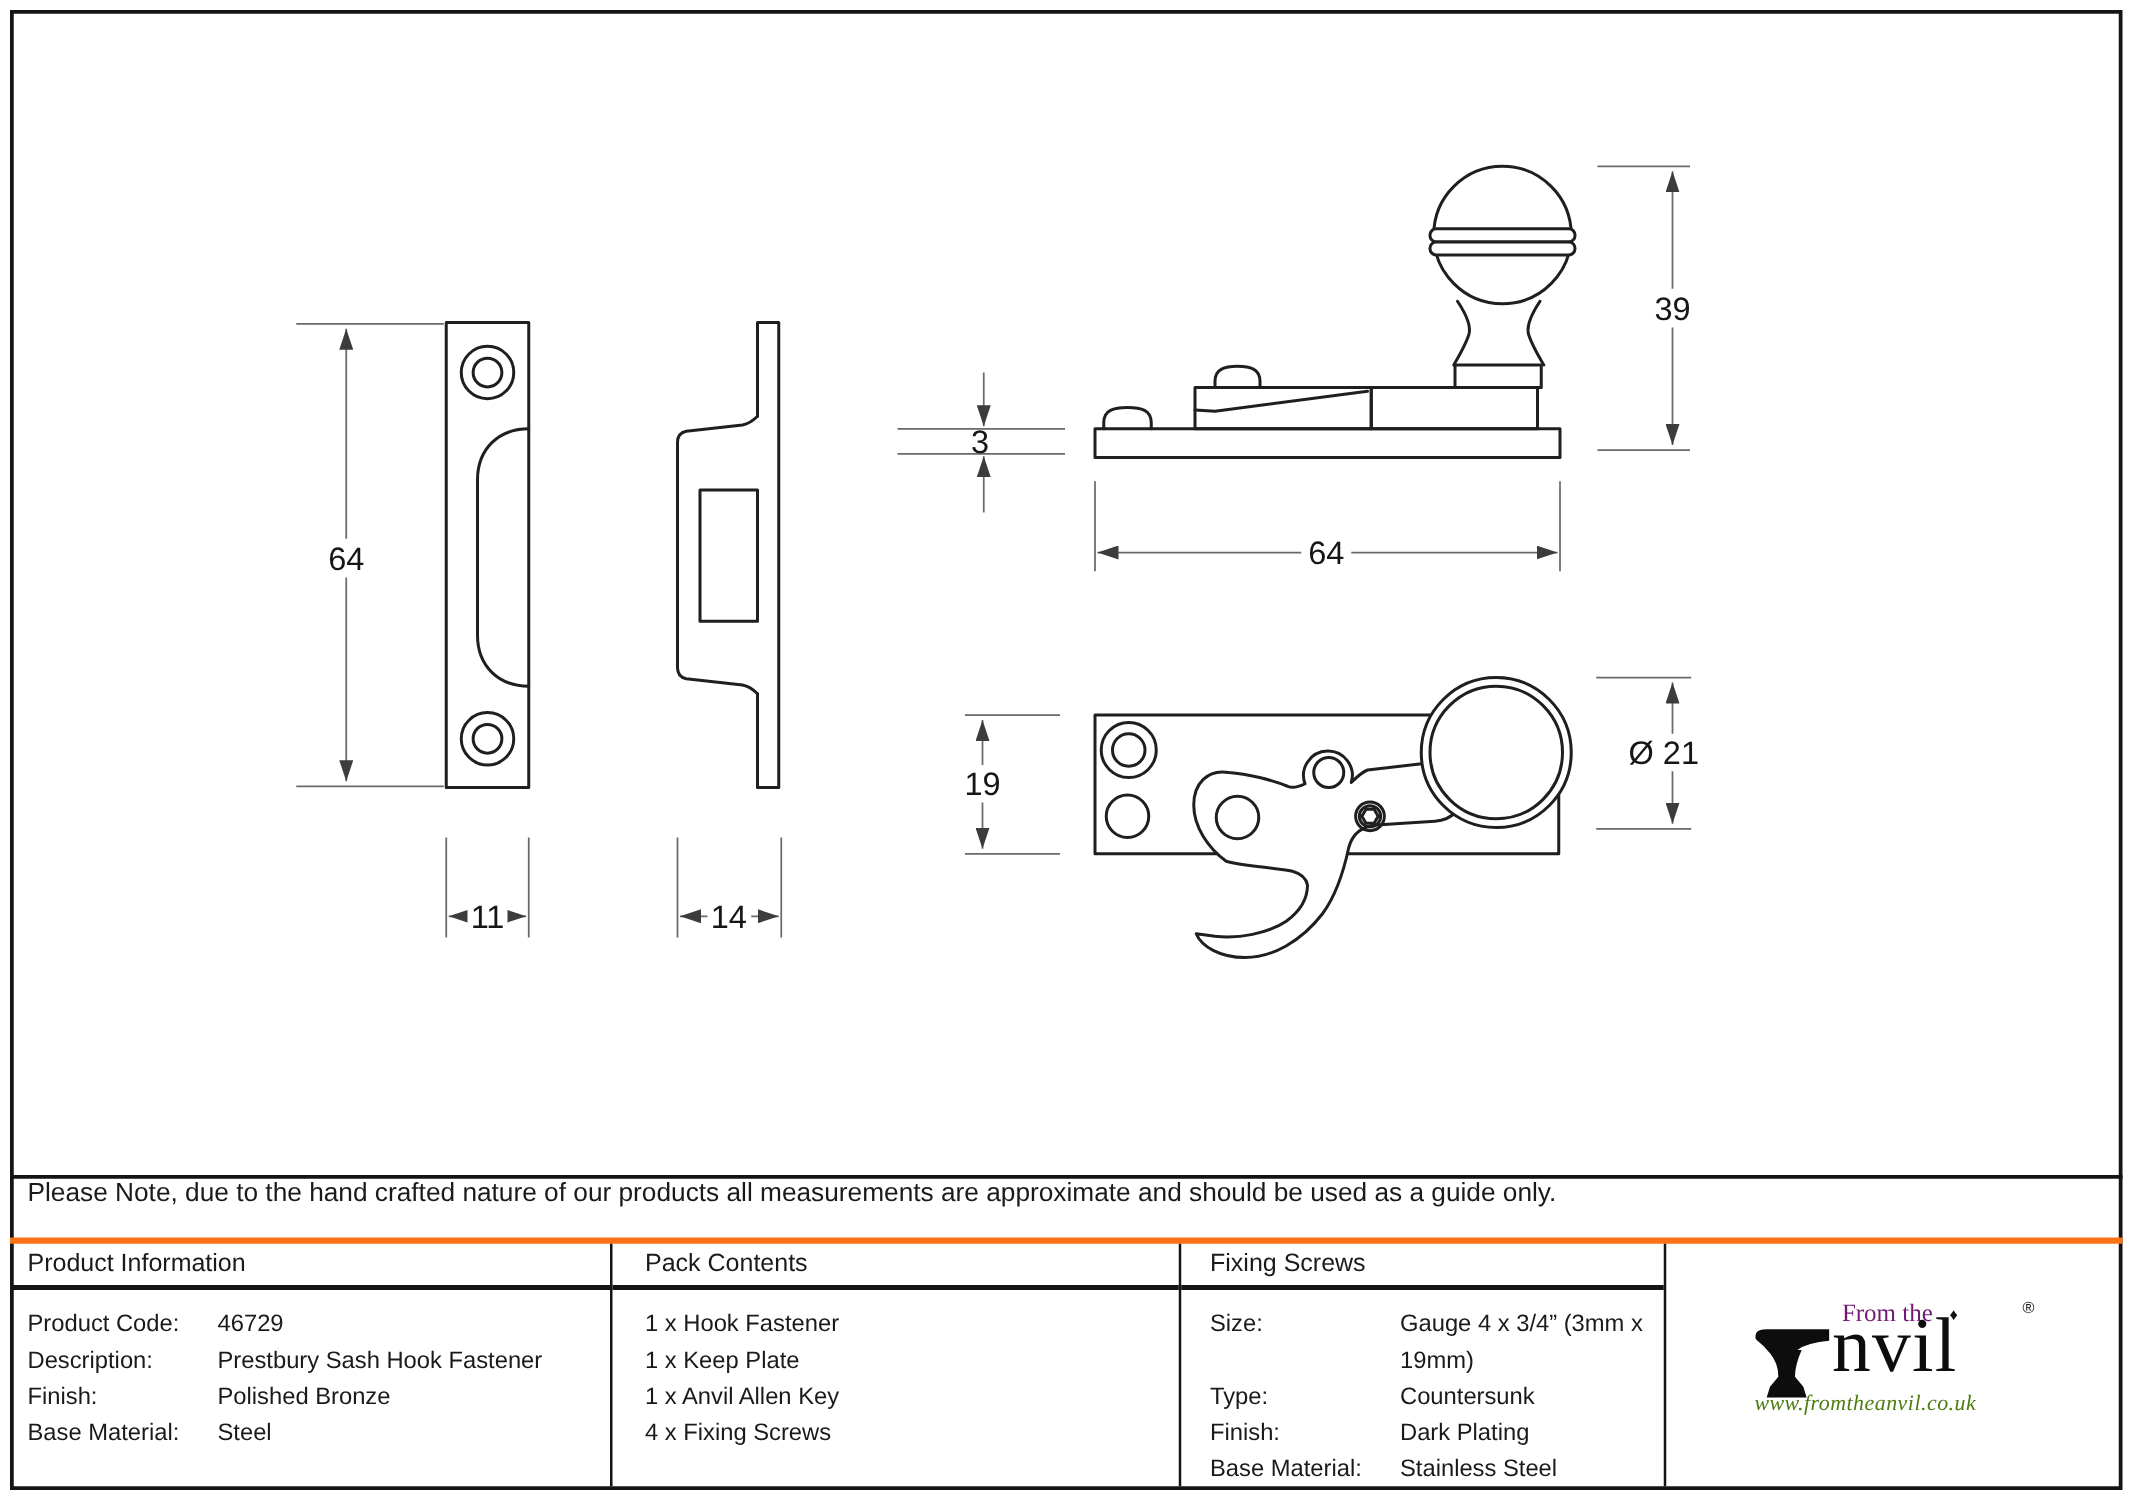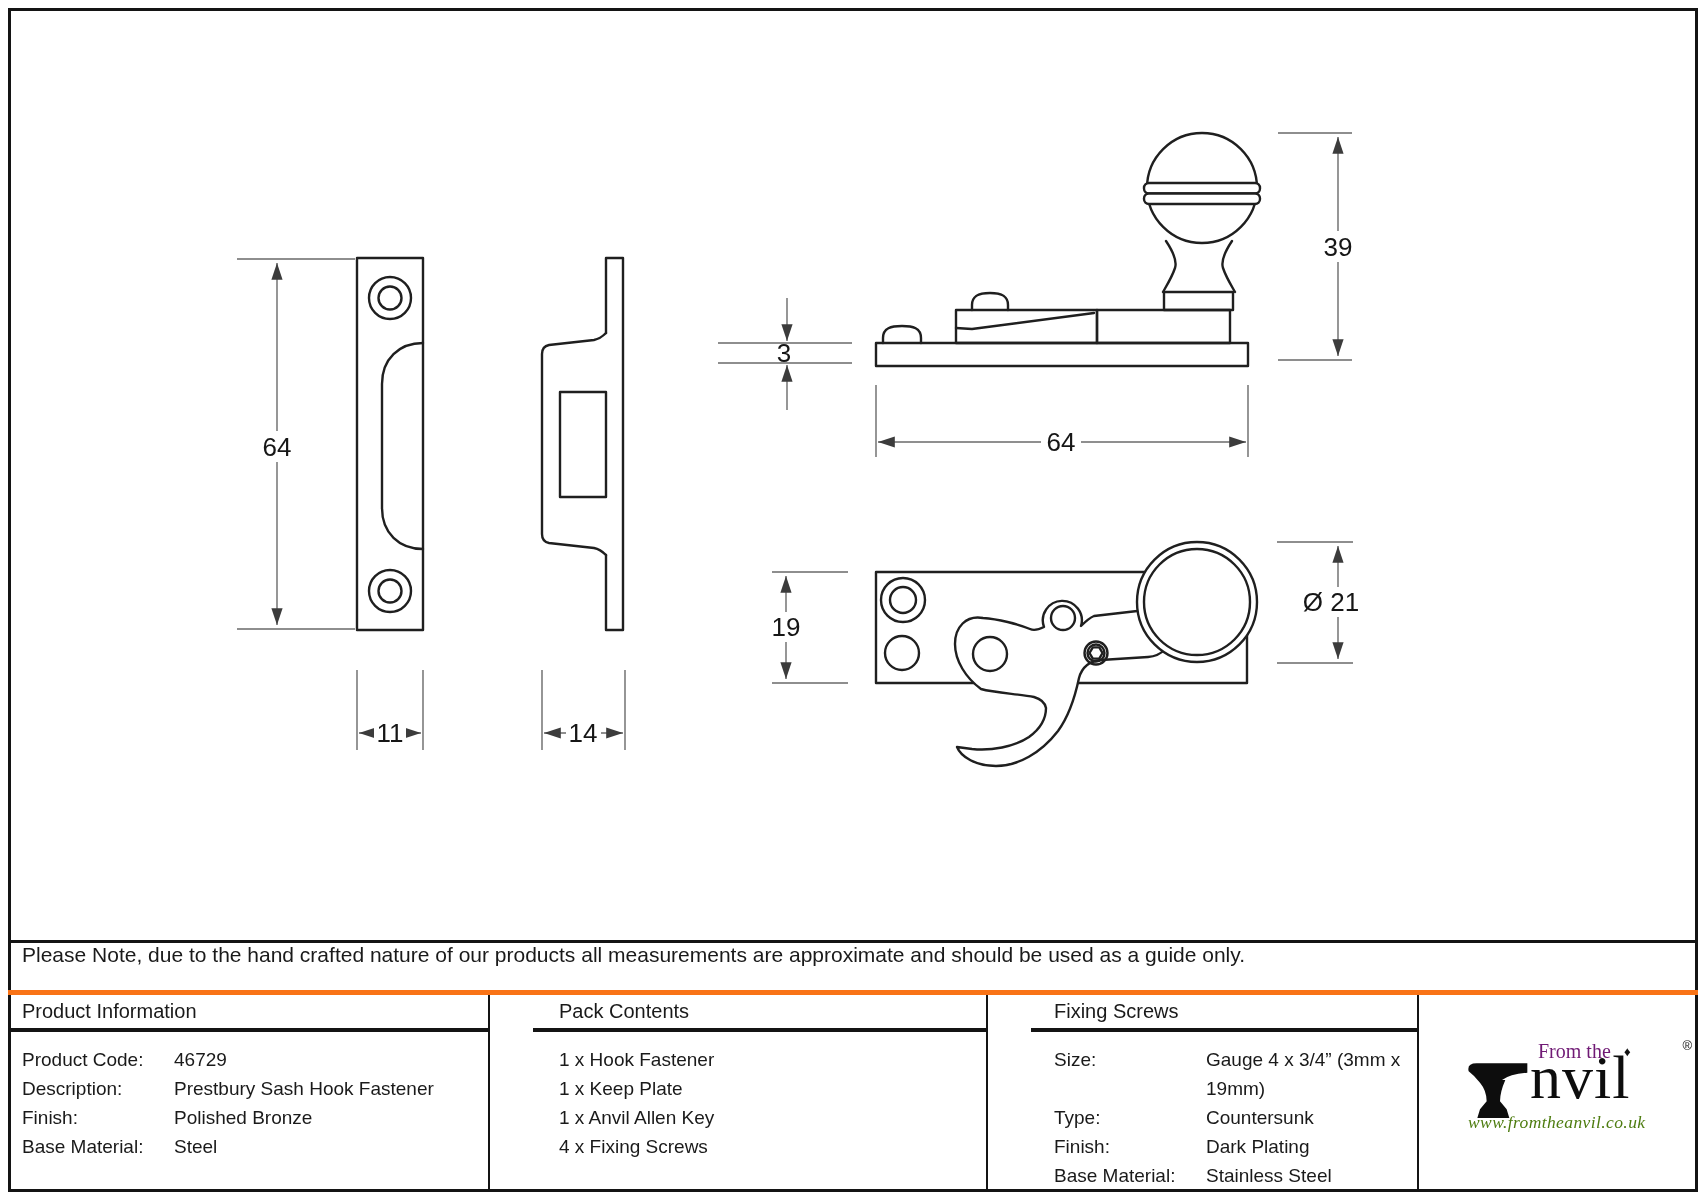--- a/index.html
+++ b/index.html
@@ -7,21 +7,21 @@
         font-family:"Liberation Sans", sans-serif;color:#1a1a1a;}
   #frame{position:absolute;left:8px;top:8px;right:8px;bottom:8px;border:3px solid #141414;pointer-events:none;}
   #drawing{position:absolute;left:0;top:0;}
 
   
   #note-row{position:absolute;left:8px;right:8px;top:940px;height:47px;
             border-top:3px solid #141414;border-bottom:5px solid #f97316;
             display:flex;align-items:flex-start;padding-left:14px;box-sizing:content-box;
             font-size:21px;}
   
-  #info-table{position:absolute;left:8px;right:8px;top:995px;bottom:11px;display:flex;gap:43px;}
+  #info-table{position:absolute;left:8px;right:8px;top:995px;bottom:11px;display:flex;}
   .col{border-right:2px solid #141414;display:flex;flex-direction:column;box-sizing:border-box;}
   .col:last-child{border-right:none;}
   .col1{width:482px;} .col2{width:455px;} .col3{width:388px;} .col4{flex:1;}
   .col-header{height:33px;border-bottom:4px solid #141414;display:flex;align-items:center;
               font-size:20px;flex:none;}
   .col1 .col-header{padding-left:14px;} .col2 .col-header{padding-left:26px;} .col3 .col-header{padding-left:23px;}
   .kv-grid{display:grid;grid-template-columns:152px 1fr;padding-top:13px;font-size:19px;line-height:29px;}
   .col1 .kv-grid{padding-left:14px;} .col3 .kv-grid{padding-left:23px;}
   .item-list{padding:13px 0 0 26px;font-size:19px;line-height:29px;}
   .logo-cell{display:flex;align-items:center;justify-content:center;}

